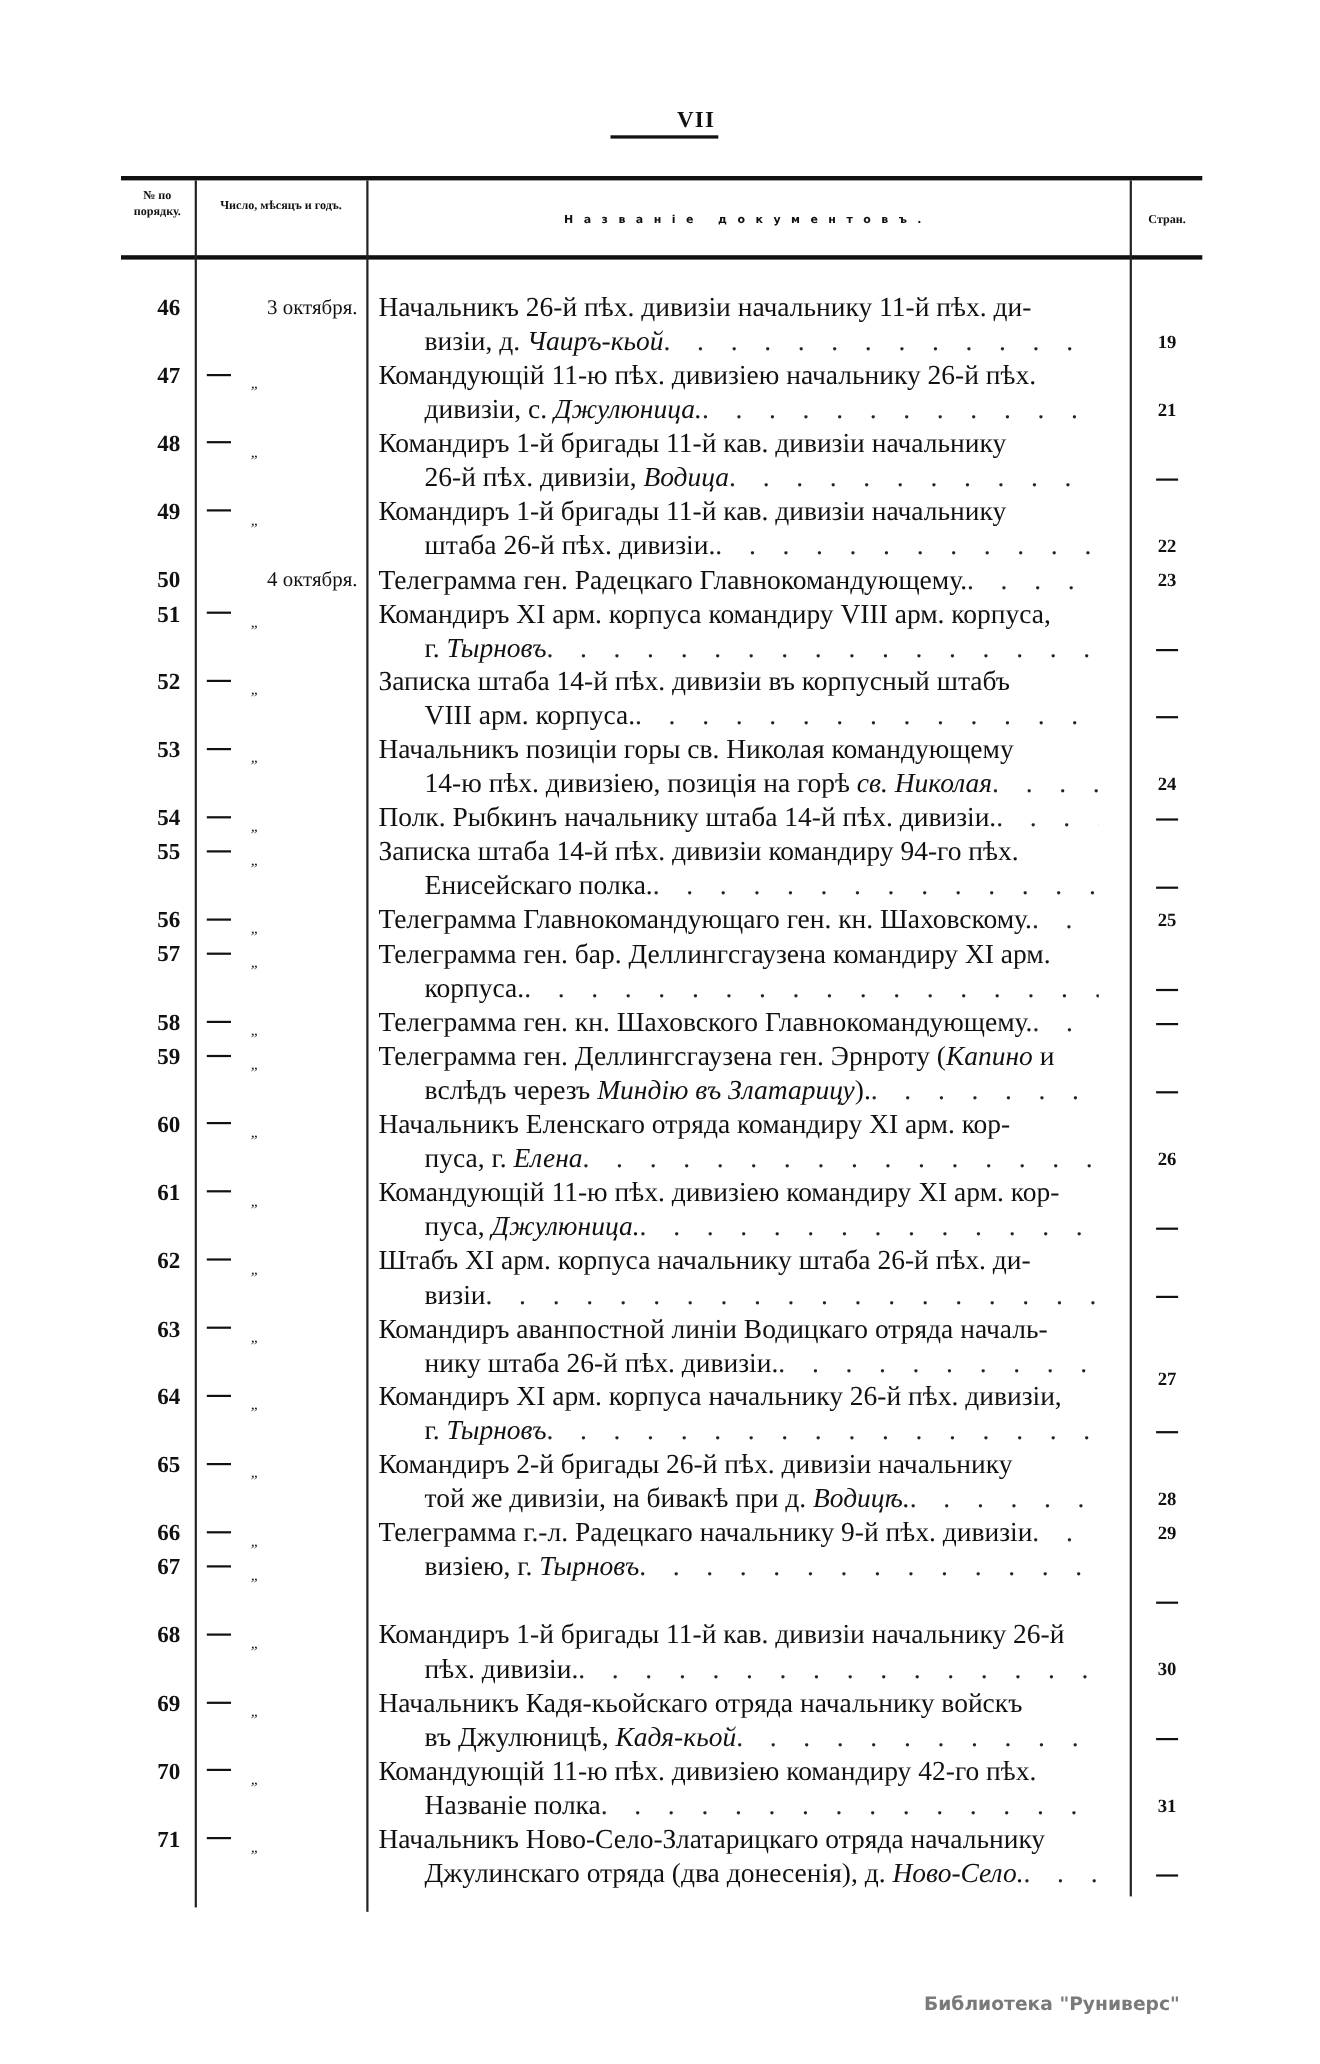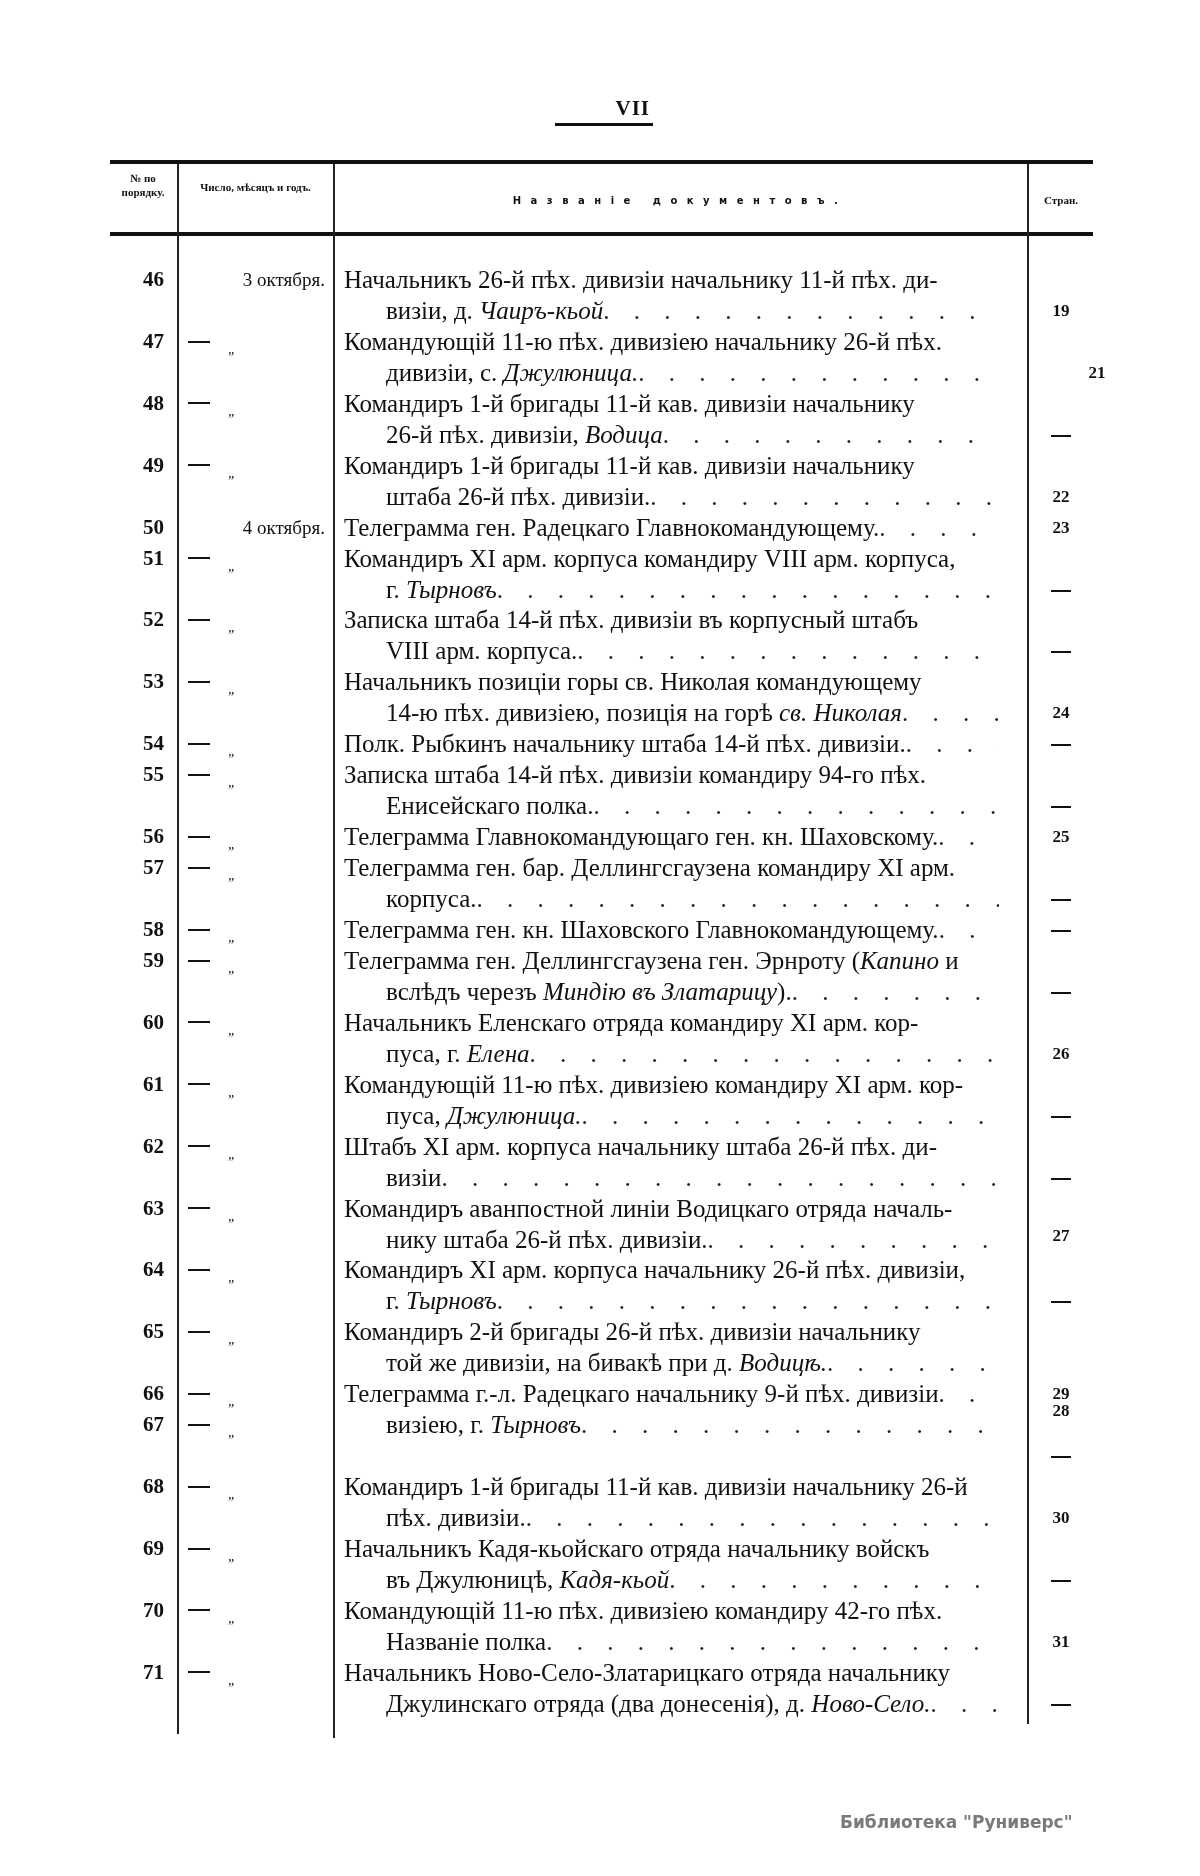--- a/index.html
+++ b/index.html
@@ -81,21 +81,21 @@
       <div class="c-date"><span class="ditto-dash"></span><span class="ditto-mark">„</span></div>
       <div class="c-title">
         <div class="line">
           <span class="txt">Командующій 11-ю пѣх. дивизіею начальнику 26-й пѣх.</span>
         </div>
         <div class="line cont">
           <span class="txt">дивизіи, с. <i>Джулюница.</i></span>
           <span class="leader"></span>
         </div>
       </div>
-      <div class="c-page" style="top: 30.95px; padding-left: 36px;">21</div>
+      <div class="c-page" style="top: 30.95px;">21</div>
     </div>
     <div class="row" style="top: 387.8px;">
       <div class="c-num">48</div>
       <div class="c-date"><span class="ditto-dash"></span><span class="ditto-mark">„</span></div>
       <div class="c-title">
         <div class="line">
           <span class="txt">Командиръ 1-й бригады 11-й кав. дивизіи начальнику</span>
         </div>
         <div class="line cont">
           <span class="txt">26-й пѣх. дивизіи, <i>Водица</i></span>
@@ -293,21 +293,21 @@
       <div class="c-date"><span class="ditto-dash"></span><span class="ditto-mark">„</span></div>
       <div class="c-title">
         <div class="line">
           <span class="txt">Командиръ аванпостной линіи Водицкаго отряда началь-</span>
         </div>
         <div class="line cont">
           <span class="txt">нику штаба 26-й пѣх. дивизіи.</span>
           <span class="leader"></span>
         </div>
       </div>
-      <div class="c-page" style="top: 27px;">27</div>
+      <div class="c-page" style="top: 45px;">27</div>
     </div>
     <div class="row" style="top: 1254.4px;">
       <div class="c-num">64</div>
       <div class="c-date"><span class="ditto-dash"></span><span class="ditto-mark">„</span></div>
       <div class="c-title">
         <div class="line">
           <span class="txt">Командиръ XI арм. корпуса начальнику 26-й пѣх. дивизіи,</span>
         </div>
         <div class="line cont">
           <span class="txt">г. <i>Тырновъ</i></span>
@@ -321,21 +321,21 @@
       <div class="c-date"><span class="ditto-dash"></span><span class="ditto-mark">„</span></div>
       <div class="c-title">
         <div class="line">
           <span class="txt">Командиръ 2-й бригады 26-й пѣх. дивизіи начальнику</span>
         </div>
         <div class="line cont">
           <span class="txt">той же дивизіи, на бивакѣ при д. <i>Водицѣ.</i></span>
           <span class="leader"></span>
         </div>
       </div>
-      <div class="c-page" style="top: 30.95px; margin-top: 48px;">28</div>
+      <div class="c-page" style="top: 30.95px;">28</div>
     </div>
     <div class="row" style="top: 1378.2px;">
       <div class="c-num">66</div>
       <div class="c-date"><span class="ditto-dash"></span><span class="ditto-mark">„</span></div>
       <div class="c-title">
         <div class="line">
           <span class="txt">Телеграмма г.-л. Радецкаго начальнику 9-й пѣх. дивизіи</span>
           <span class="leader"></span>
         </div>
       </div>

